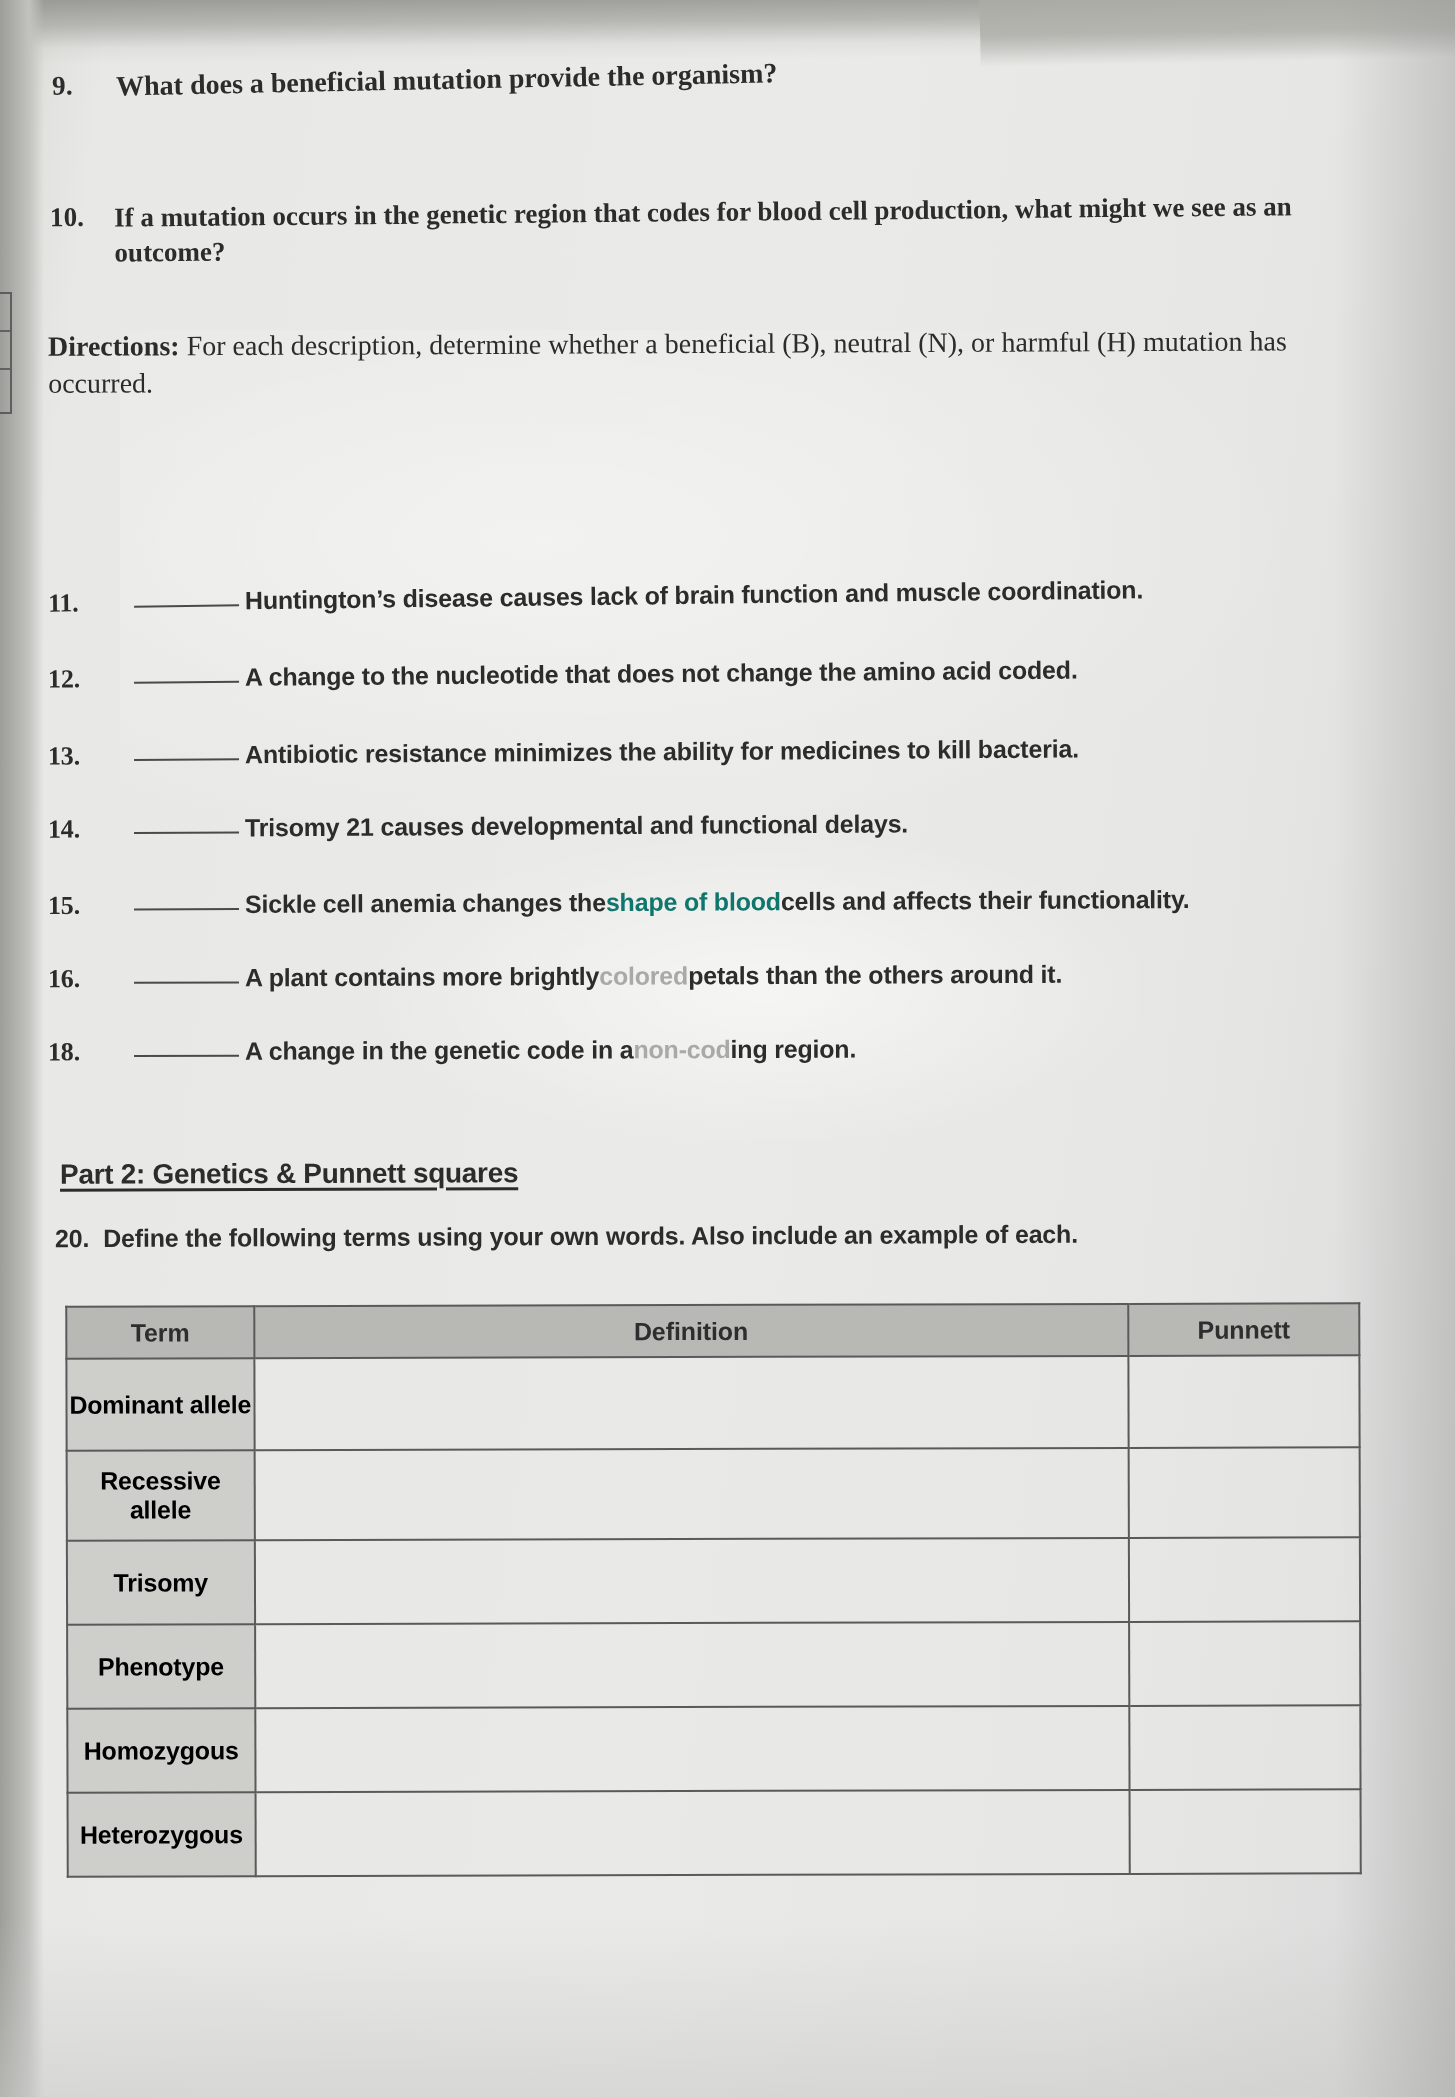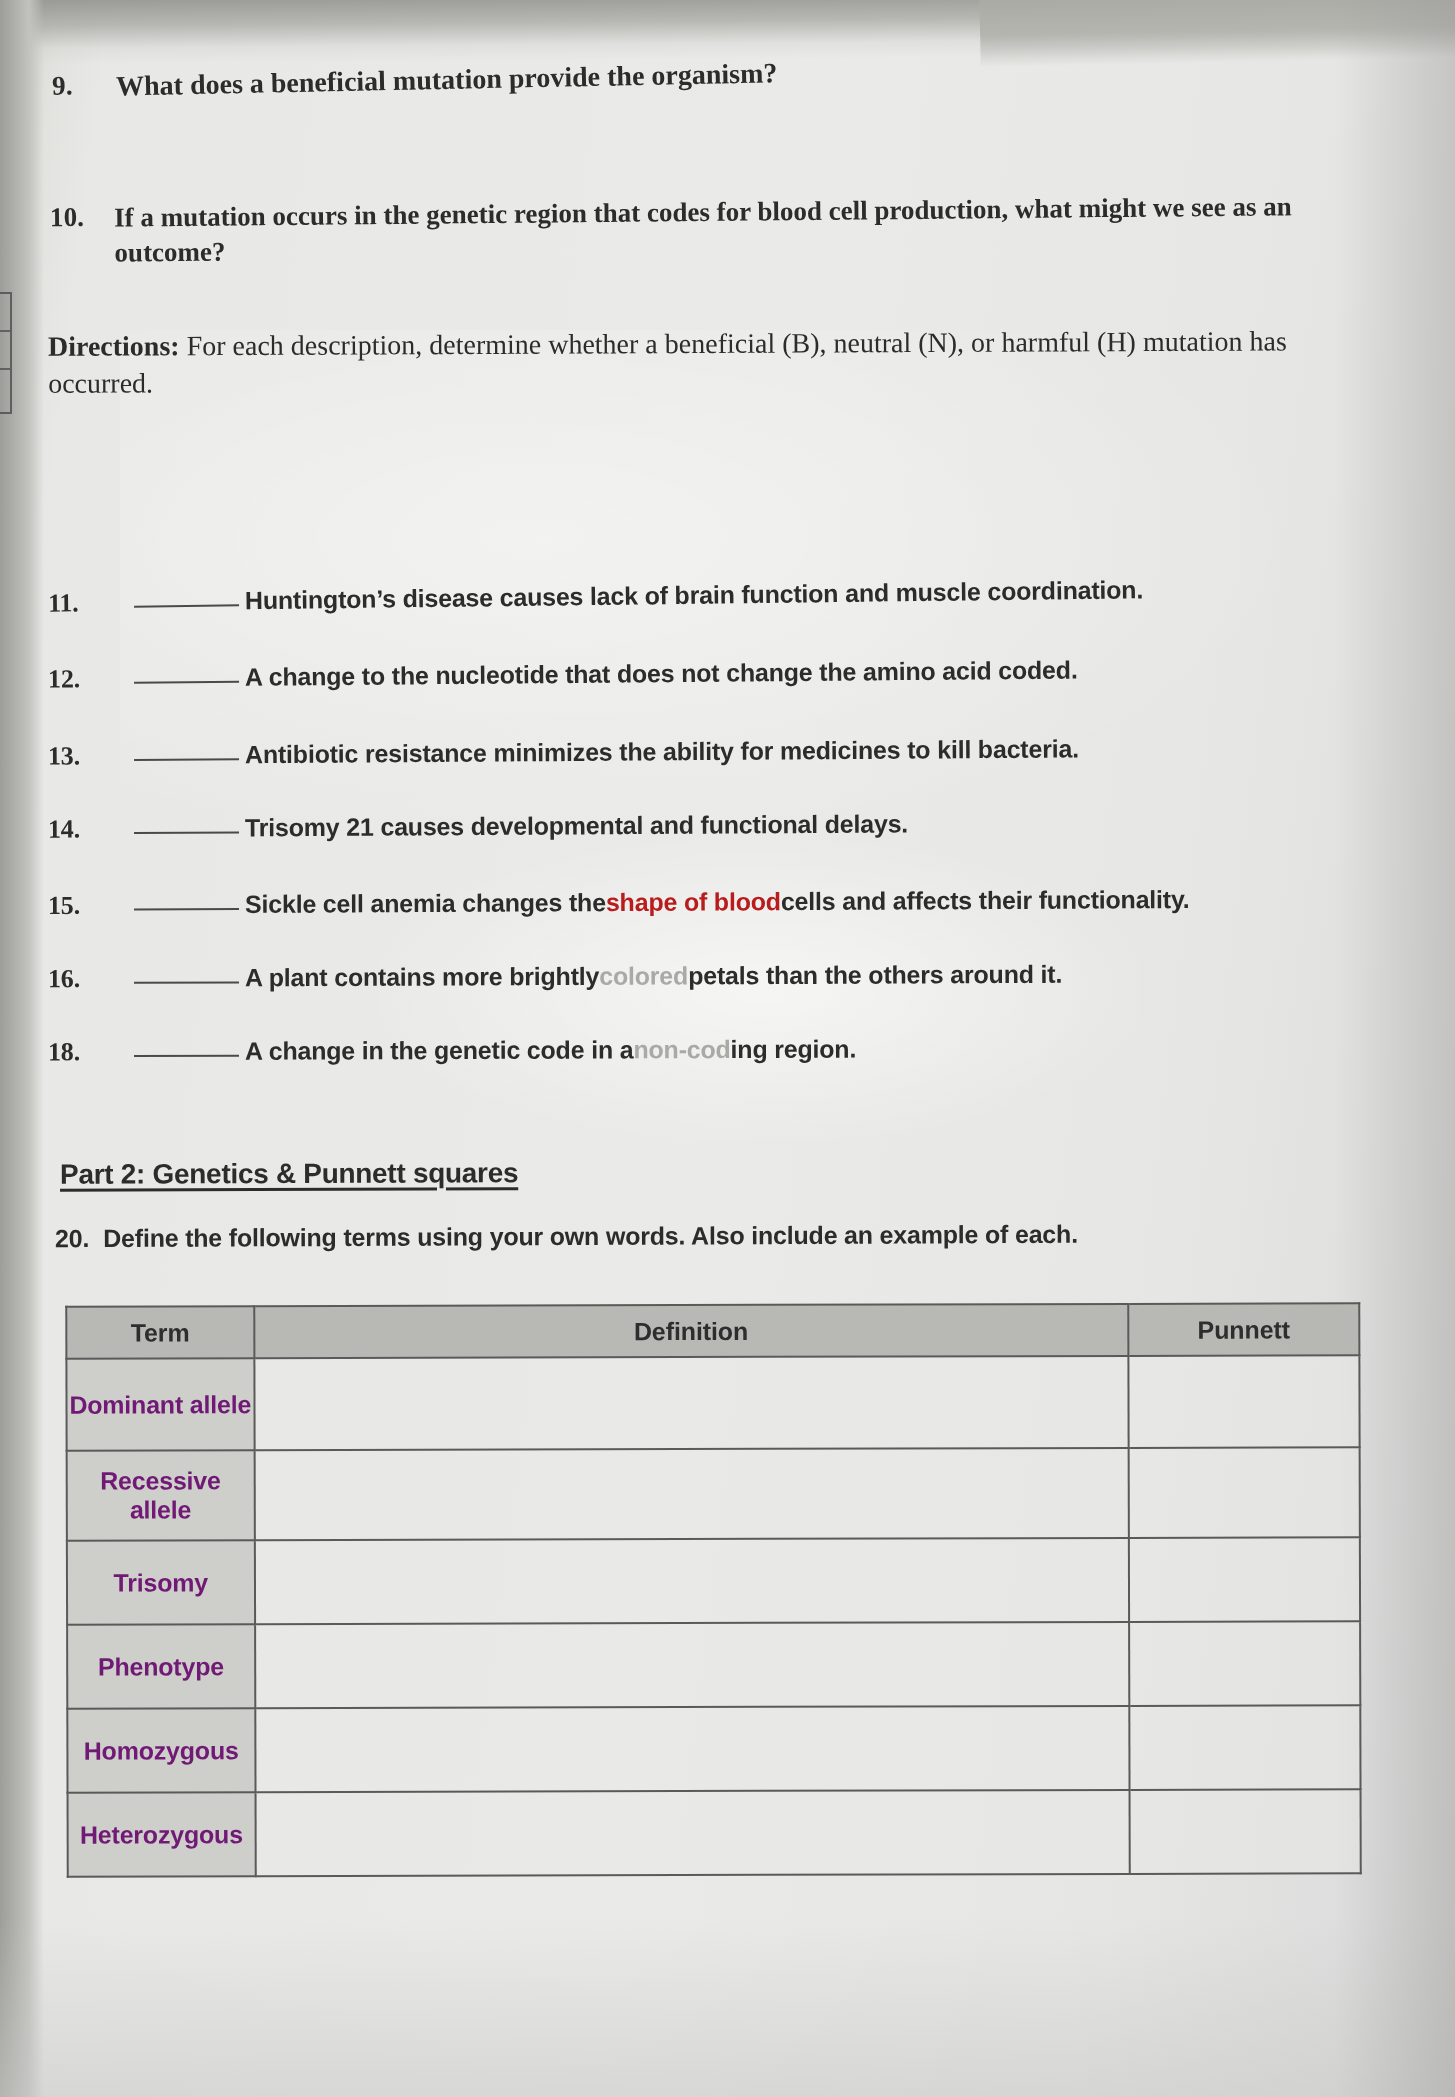--- a/index.html
+++ b/index.html
@@ -142,21 +142,21 @@
   }
   .blankline {
     display: inline-block;
     width: 105px;
     border-bottom: 2px solid #4a4a4a;
     margin-right: 6px;
     position: relative;
     top: -3px;
   }
   .faded { color: #a9a9a6; }
-  .semifade { color: #b91c1c; }
+  .semifade { color: #0f766e; }
 
   #i11 { left: 48px; top: 582px;  transform: rotate(-0.7deg); }
   #i12 { left: 48px; top: 660px;  transform: rotate(-0.5deg); }
   #i13 { left: 48px; top: 738px;  transform: rotate(-0.4deg); }
   #i14 { left: 48px; top: 812px;  transform: rotate(-0.35deg); }
   #i15 { left: 48px; top: 888px;  transform: rotate(-0.3deg); }
   #i16 { left: 48px; top: 962px;  transform: rotate(-0.25deg); }
   #i17 { left: 48px; top: 1036px; transform: rotate(-0.2deg); }
 
   #part2 {
@@ -205,21 +205,21 @@
     height: 50px;
     letter-spacing: -0.1px;
     color: #2e2e2e;
   }
   #termtable td.term {
     background: rgba(196,196,193,0.72);
     text-align: center;
     font-size: 25px;
     font-weight: 600;
     letter-spacing: -0.2px;
-    color: #701a75;
+    color: #000000;
     width: 170px;
   }
   #termtable td.def  { width: 800px; }
   #termtable td.ex   { width: 210px; }
   #termtable tbody tr { height: 84px; }
   #termtable tbody tr:nth-child(1) { height: 92px; }
   #termtable tbody tr:nth-child(2) { height: 90px; }
 </style>
 </head>
 <body>

